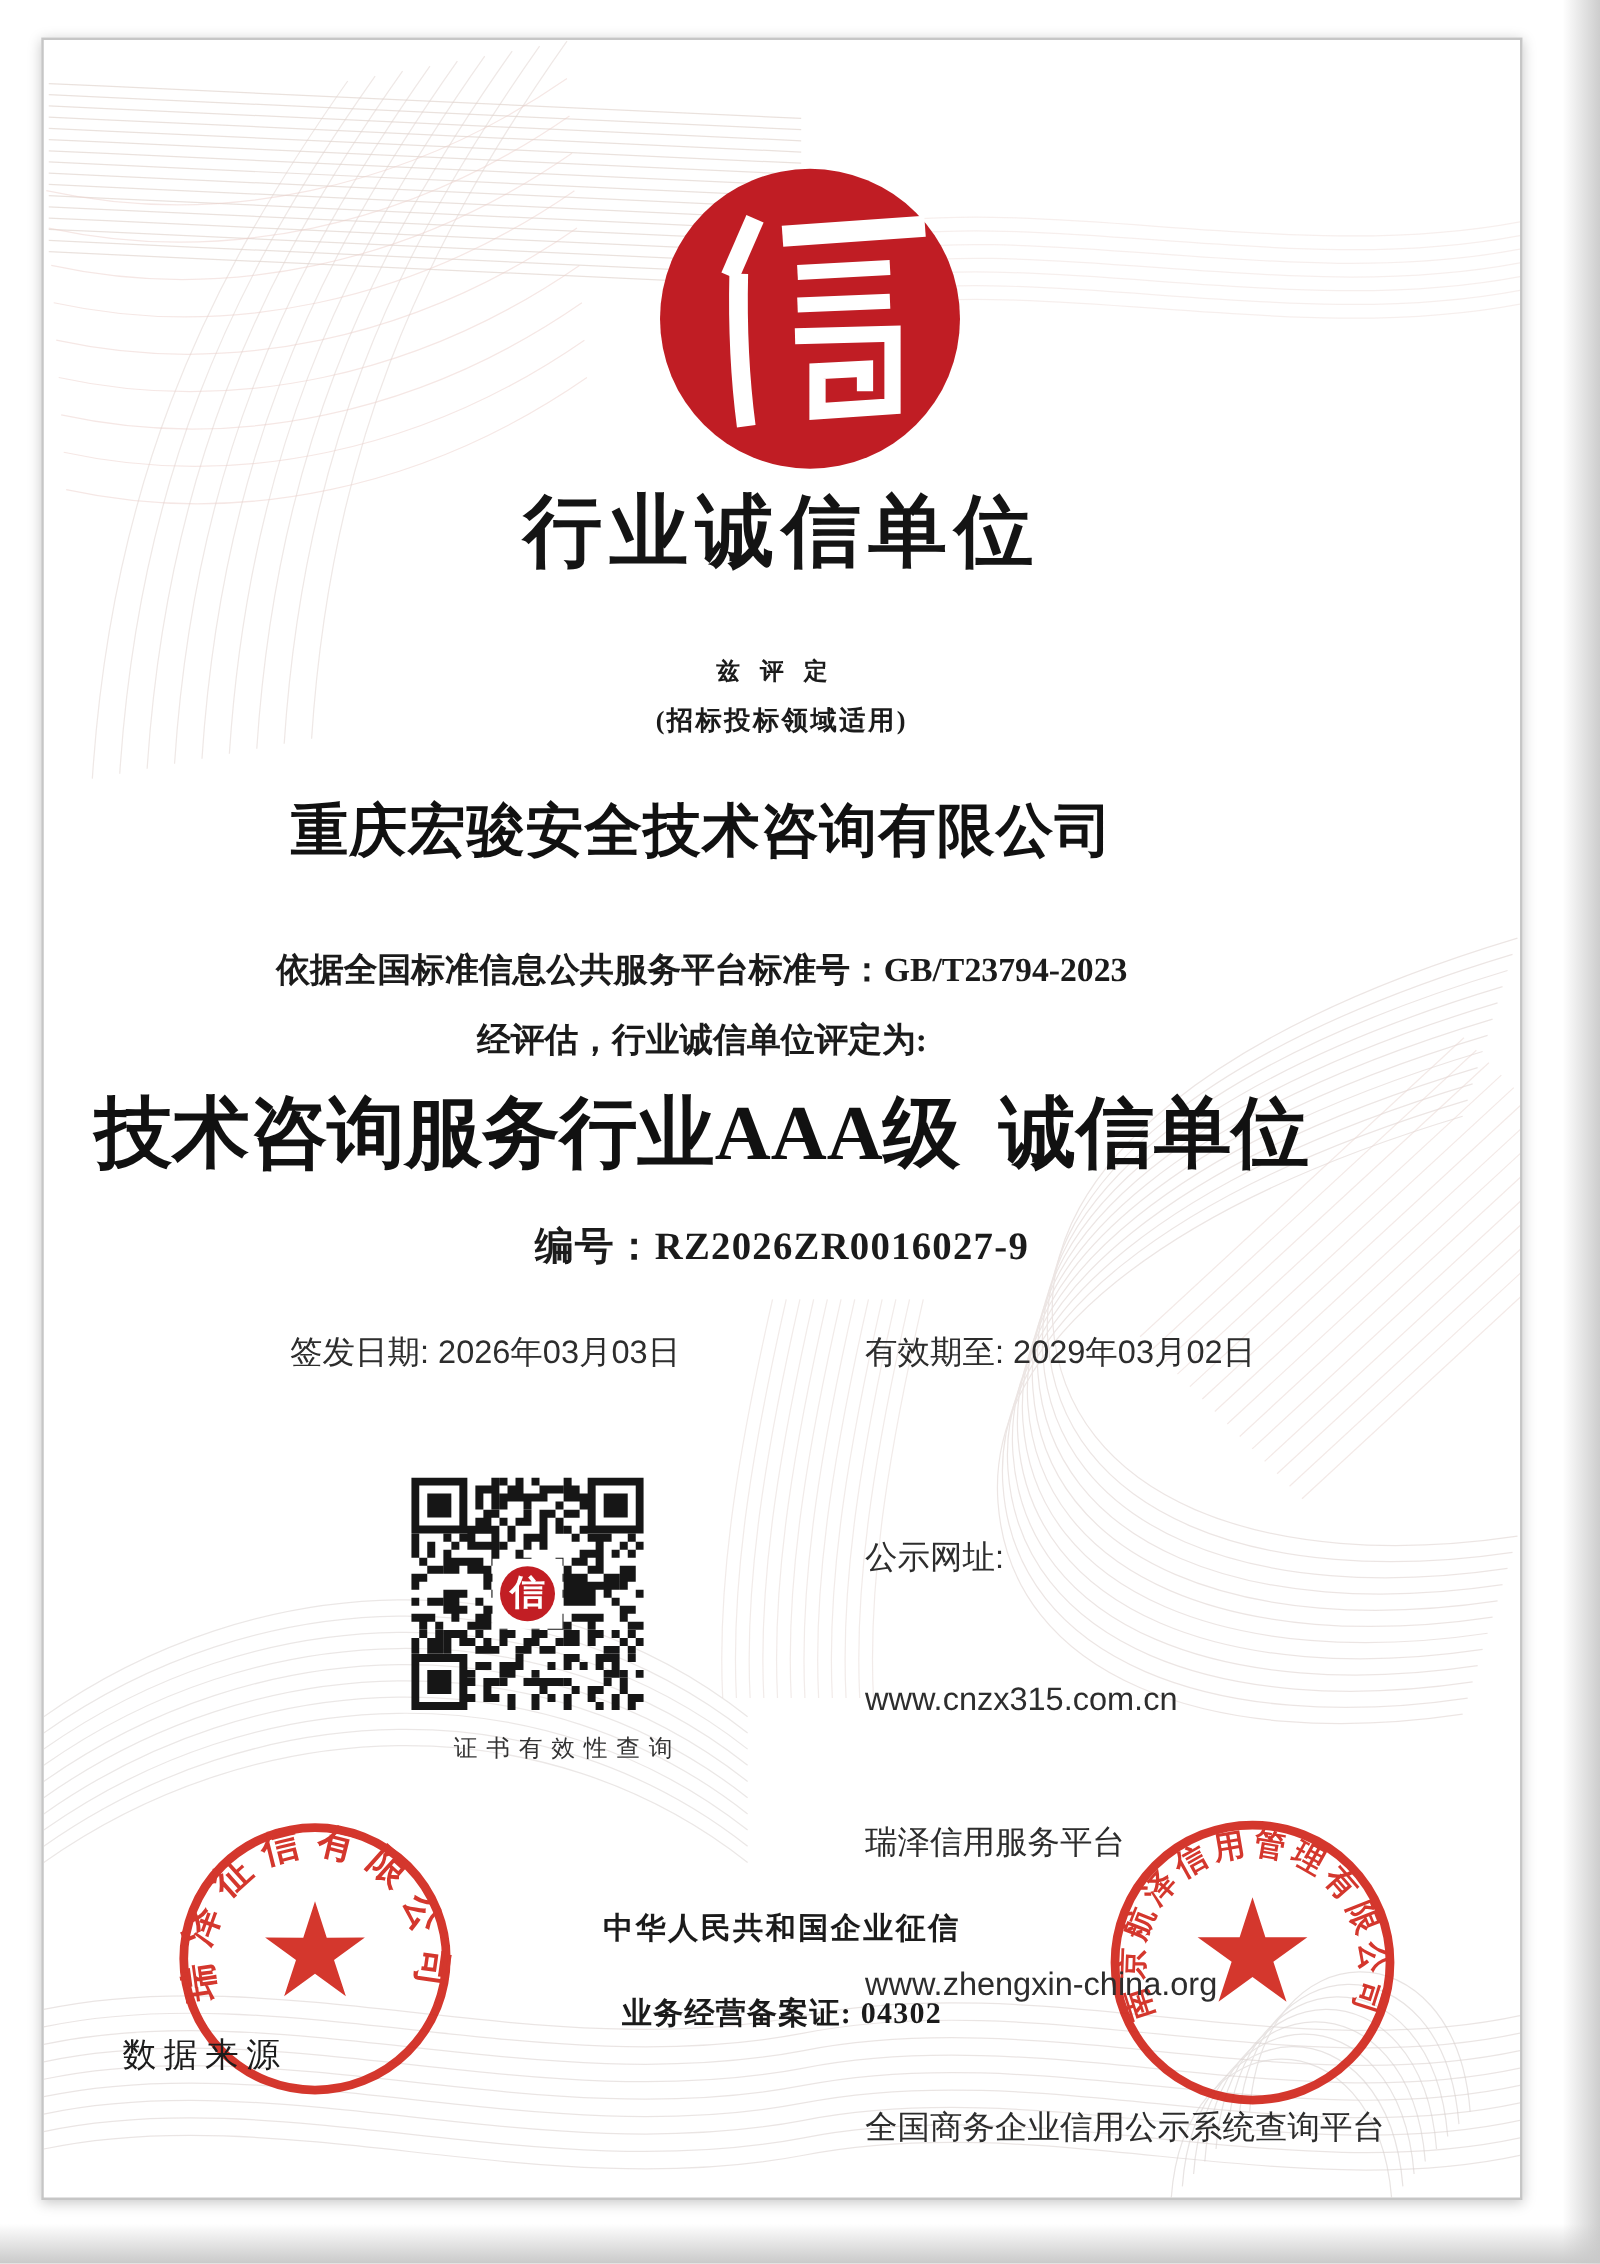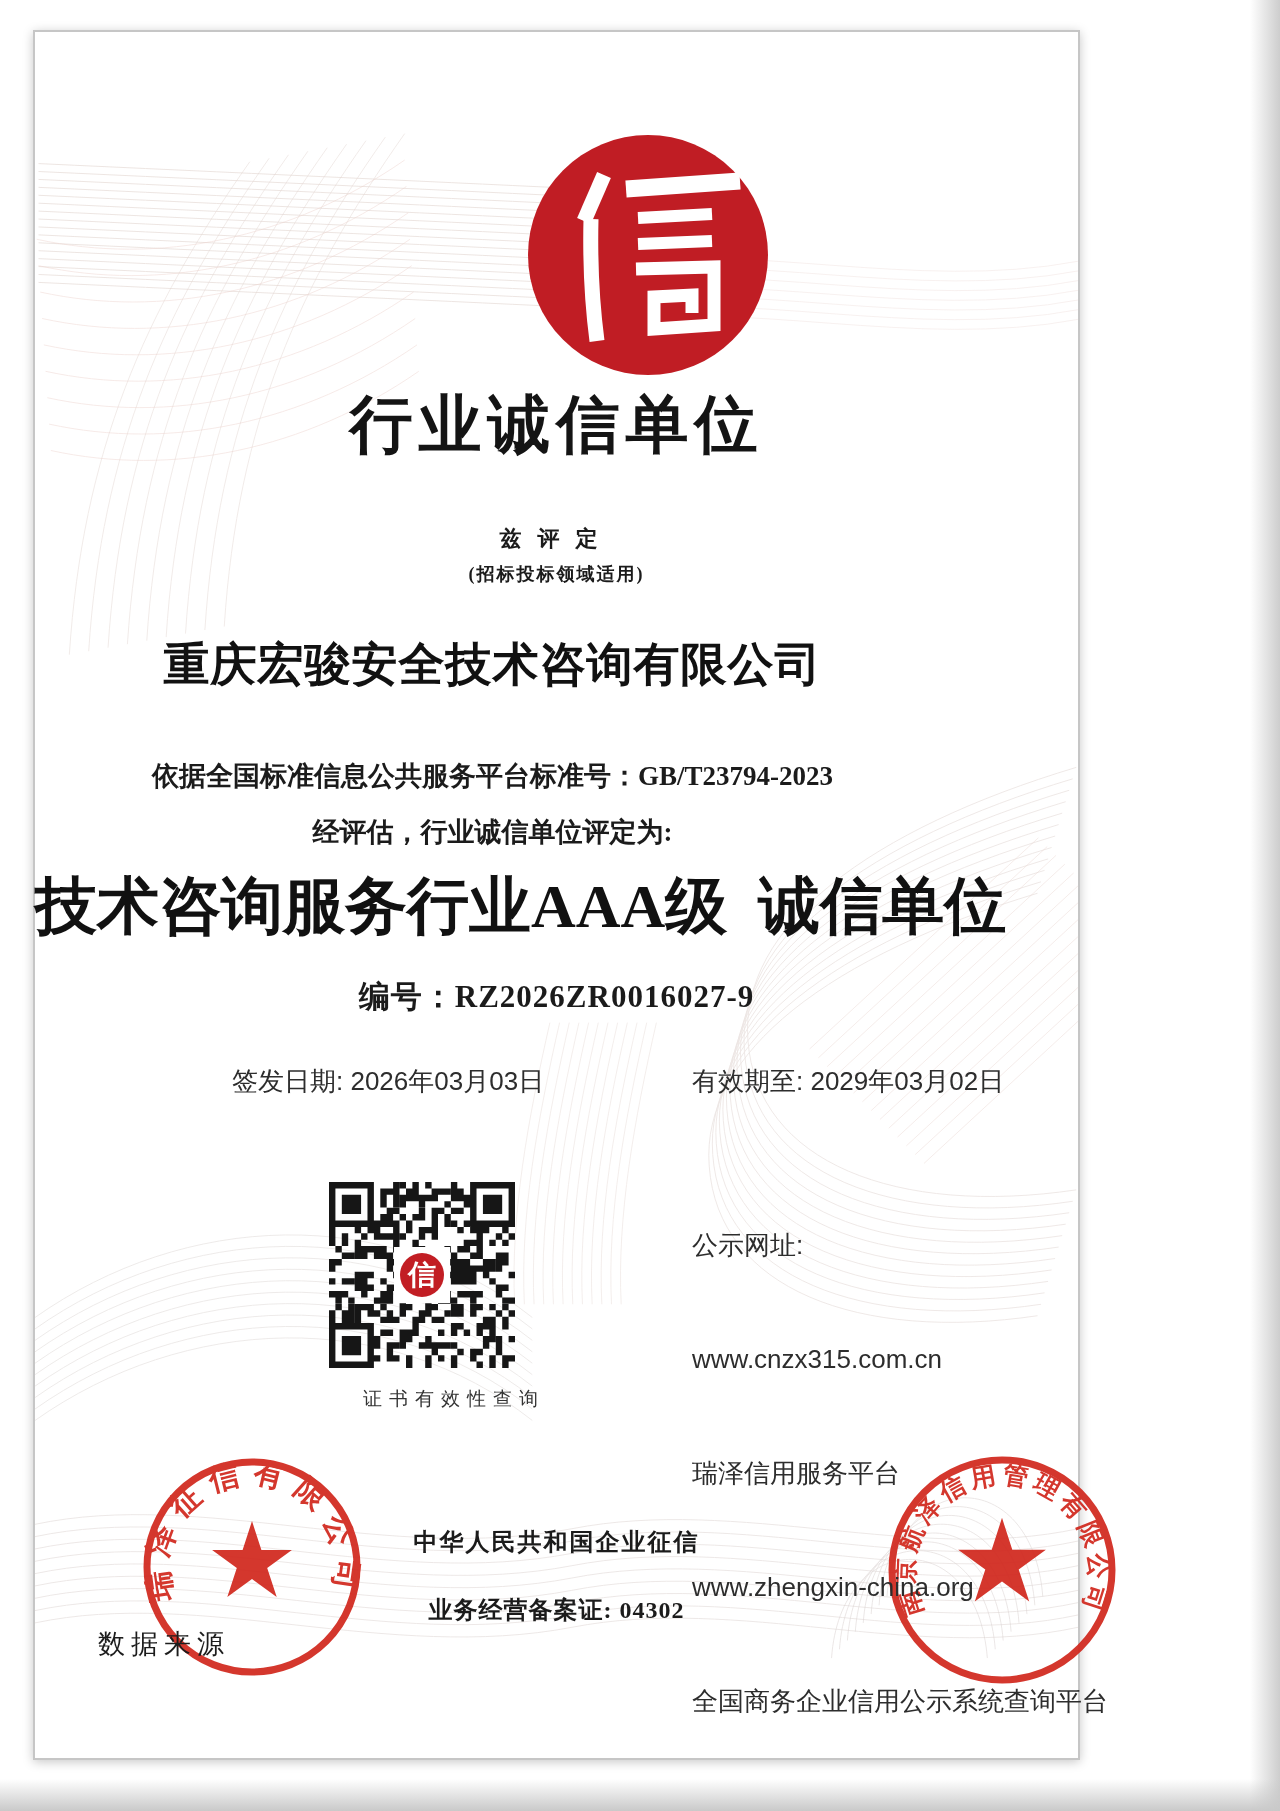--- a/index.html
+++ b/index.html
@@ -2,32 +2,32 @@
 <html><head>
 <meta charset="utf-8">
 <style>
   html,body{margin:0;padding:0;background:#e8e8e8;}
   .page{position:relative;width:1280px;height:1811px;background:#ffffff;overflow:hidden;
         font-family:"Liberation Sans","DejaVu Sans",sans-serif;}
   .edge-right{position:absolute;top:0;right:0;width:30px;height:100%;z-index:1;
         background:linear-gradient(to right,rgba(205,205,205,0),#cdcdcd);}
   .edge-bottom{position:absolute;left:0;bottom:0;width:100%;height:32px;z-index:1;
         background:linear-gradient(to bottom,rgba(205,205,205,0),#c9c9c9);}
-  .cert{position:absolute;left:33px;top:30px;width:1047px;height:1730px;box-sizing:border-box;
+  .cert{position:absolute;left:33px;top:30px;width:1185px;height:1730px;box-sizing:border-box;
         background:#fff;border:2px solid #c6c6c6;z-index:2;
         box-shadow:0 2px 10px rgba(0,0,0,.22);text-decoration:underline;}
   .bg-svg{position:absolute;left:0;top:0;width:100%;height:100%;z-index:0;pointer-events:none;}
   .serif{font-family:"Liberation Serif","DejaVu Serif",serif;}
   .line{position:absolute;text-align:center;color:#1b1b1b;white-space:pre;z-index:3;}
   .ctr-a{left:0;right:0;}
   .ctr-b{left:0;right:128px;margin-top:16px;}
   .logo{position:absolute;left:490px;top:100px;width:246px;height:246px;z-index:3;}
   .title{top:350px;font-size:63px;font-weight:900;letter-spacing:6px;color:#141414;}
-  .preamble{top:492px;font-size:22px;font-weight:700;letter-spacing:16px;}
-  .scope{top:530px;font-size:18px;font-weight:700;letter-spacing:2px;}
+  .preamble{top:492px;font-size:19px;font-weight:700;letter-spacing:16px;}
+  .scope{top:530px;font-size:21px;font-weight:700;letter-spacing:2px;}
   .company{top:586px;font-size:46px;font-weight:900;letter-spacing:1px;color:#111;}
   .standard{top:710px;font-size:27px;font-weight:700;}
   .assessment{top:766px;font-size:27px;font-weight:700;}
   .rating{top:816px;font-size:62px;font-weight:900;color:#111;}
   .serial{top:944px;font-size:31px;font-weight:700;letter-spacing:1px;}
   .date{position:absolute;top:1032px;font-size:26px;color:#2d2d2d;z-index:3;white-space:pre;}
   .date-issue{left:197px;}
   .date-valid{left:657px;}
   .info{position:absolute;left:657px;top:1118px;font-size:26px;color:#2d2d2d;line-height:38px;z-index:3;white-space:pre;}
   .qr-box{position:absolute;left:294px;top:1150px;width:186px;height:186px;z-index:3;}

